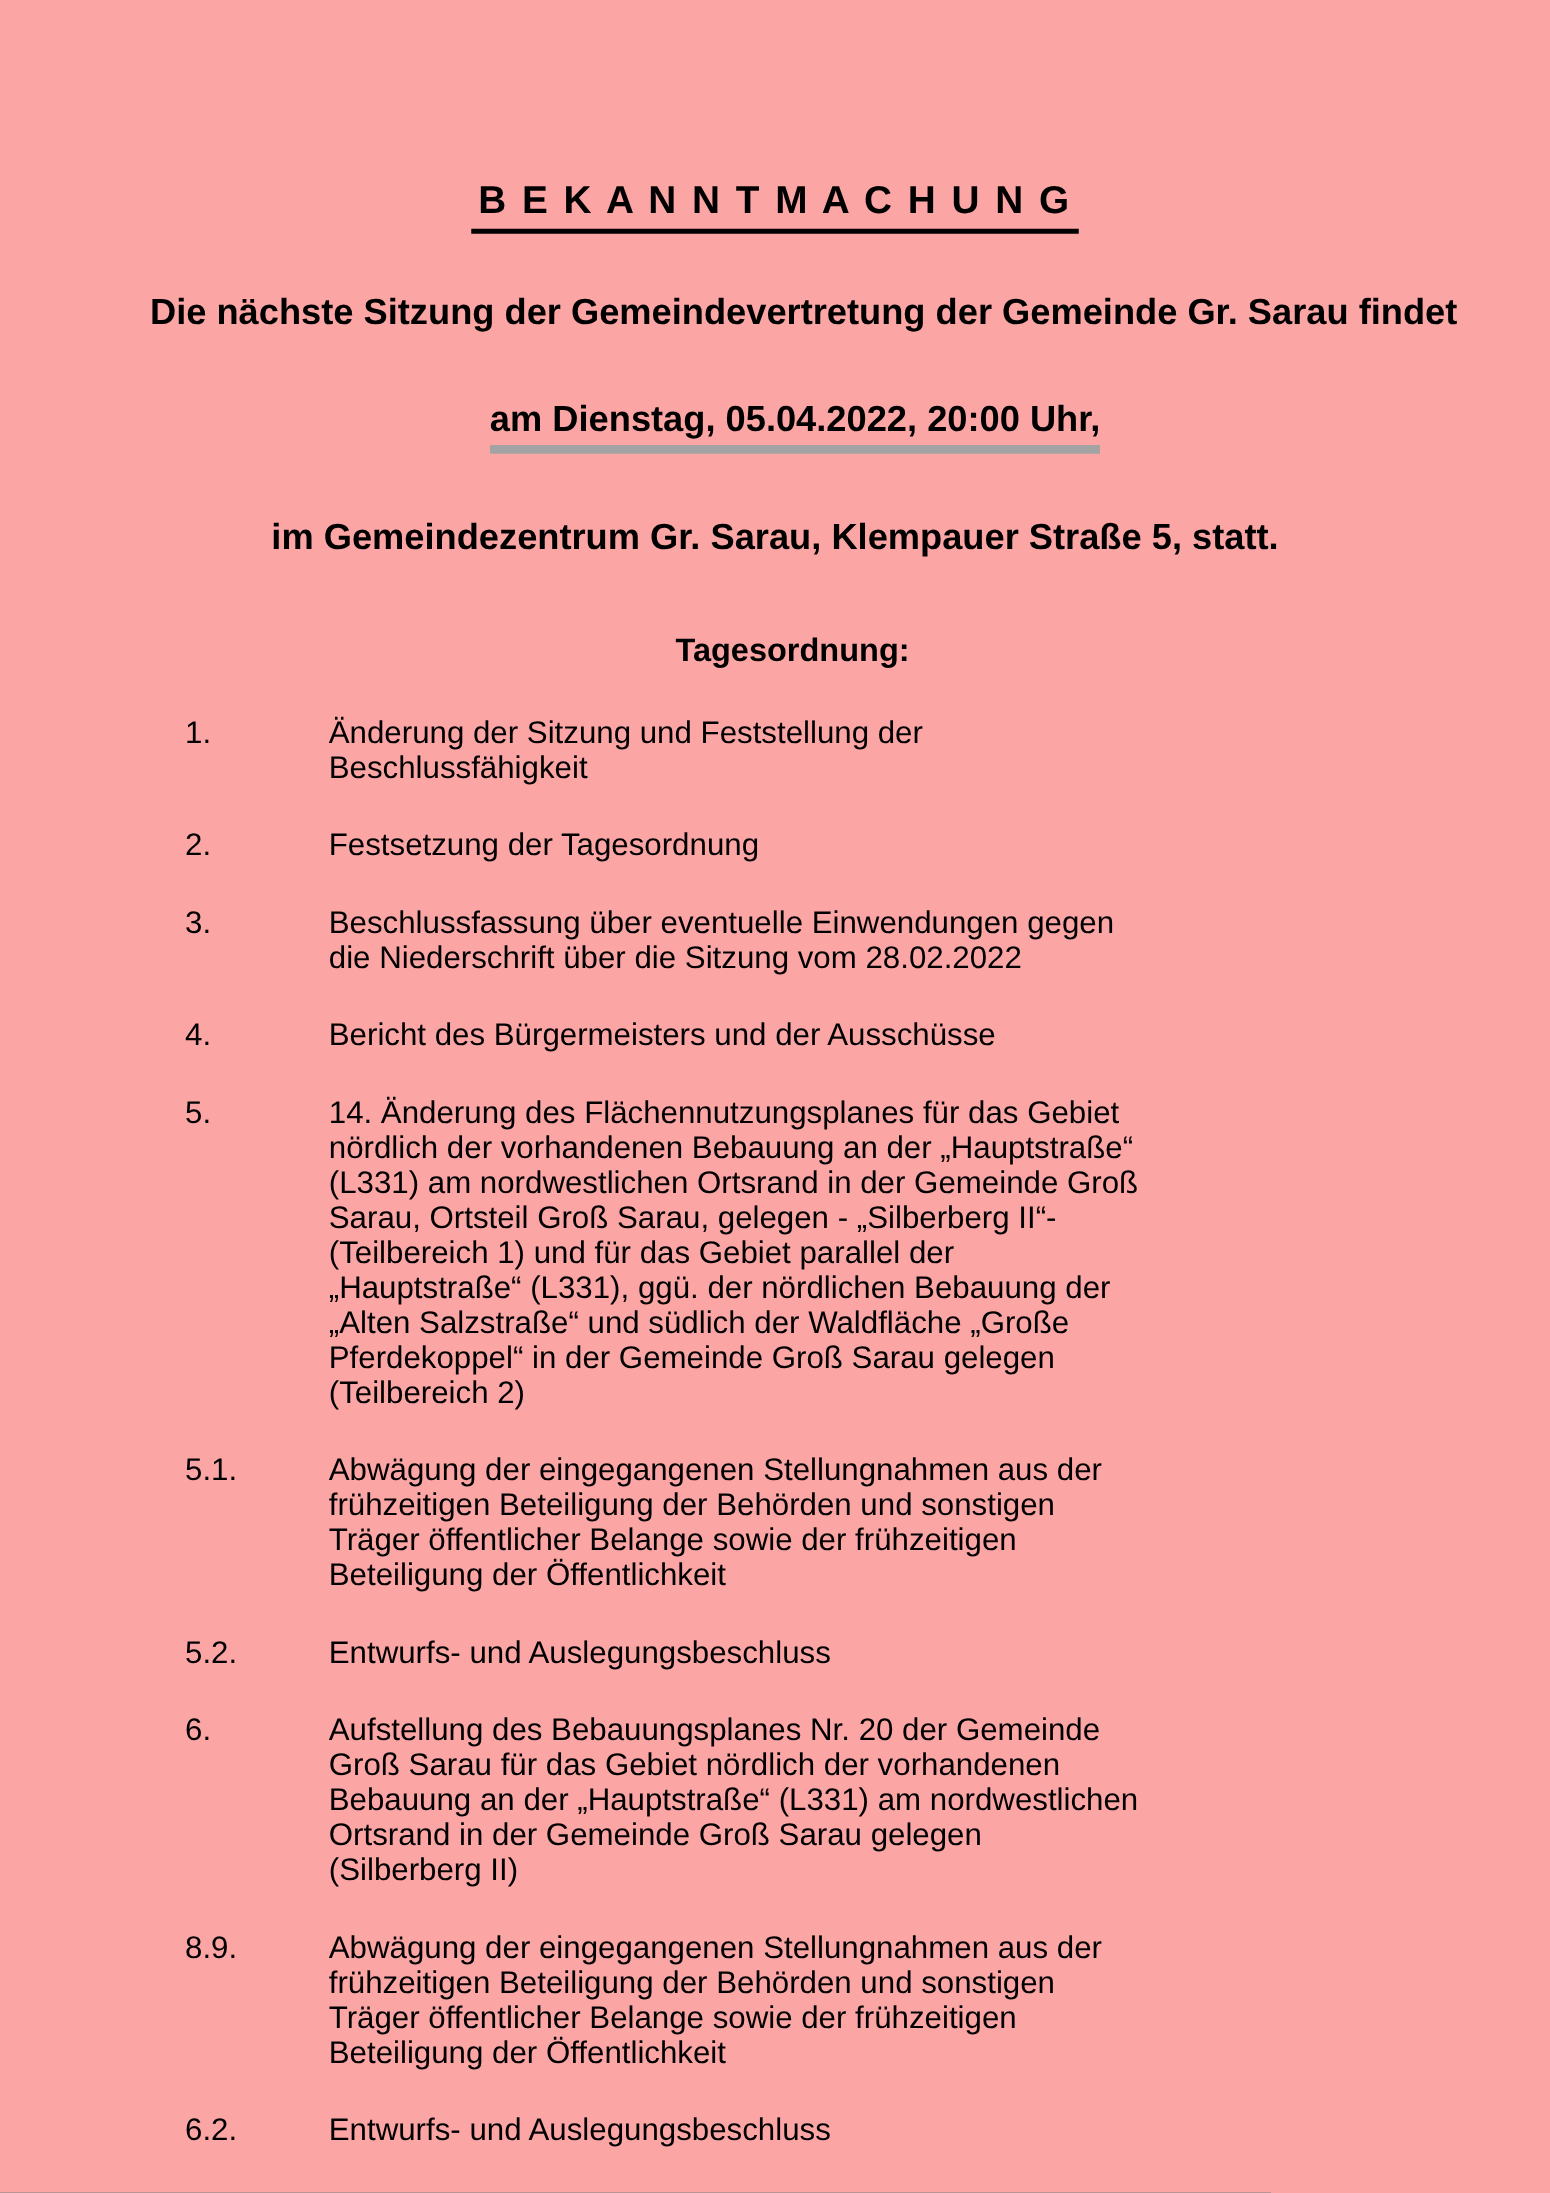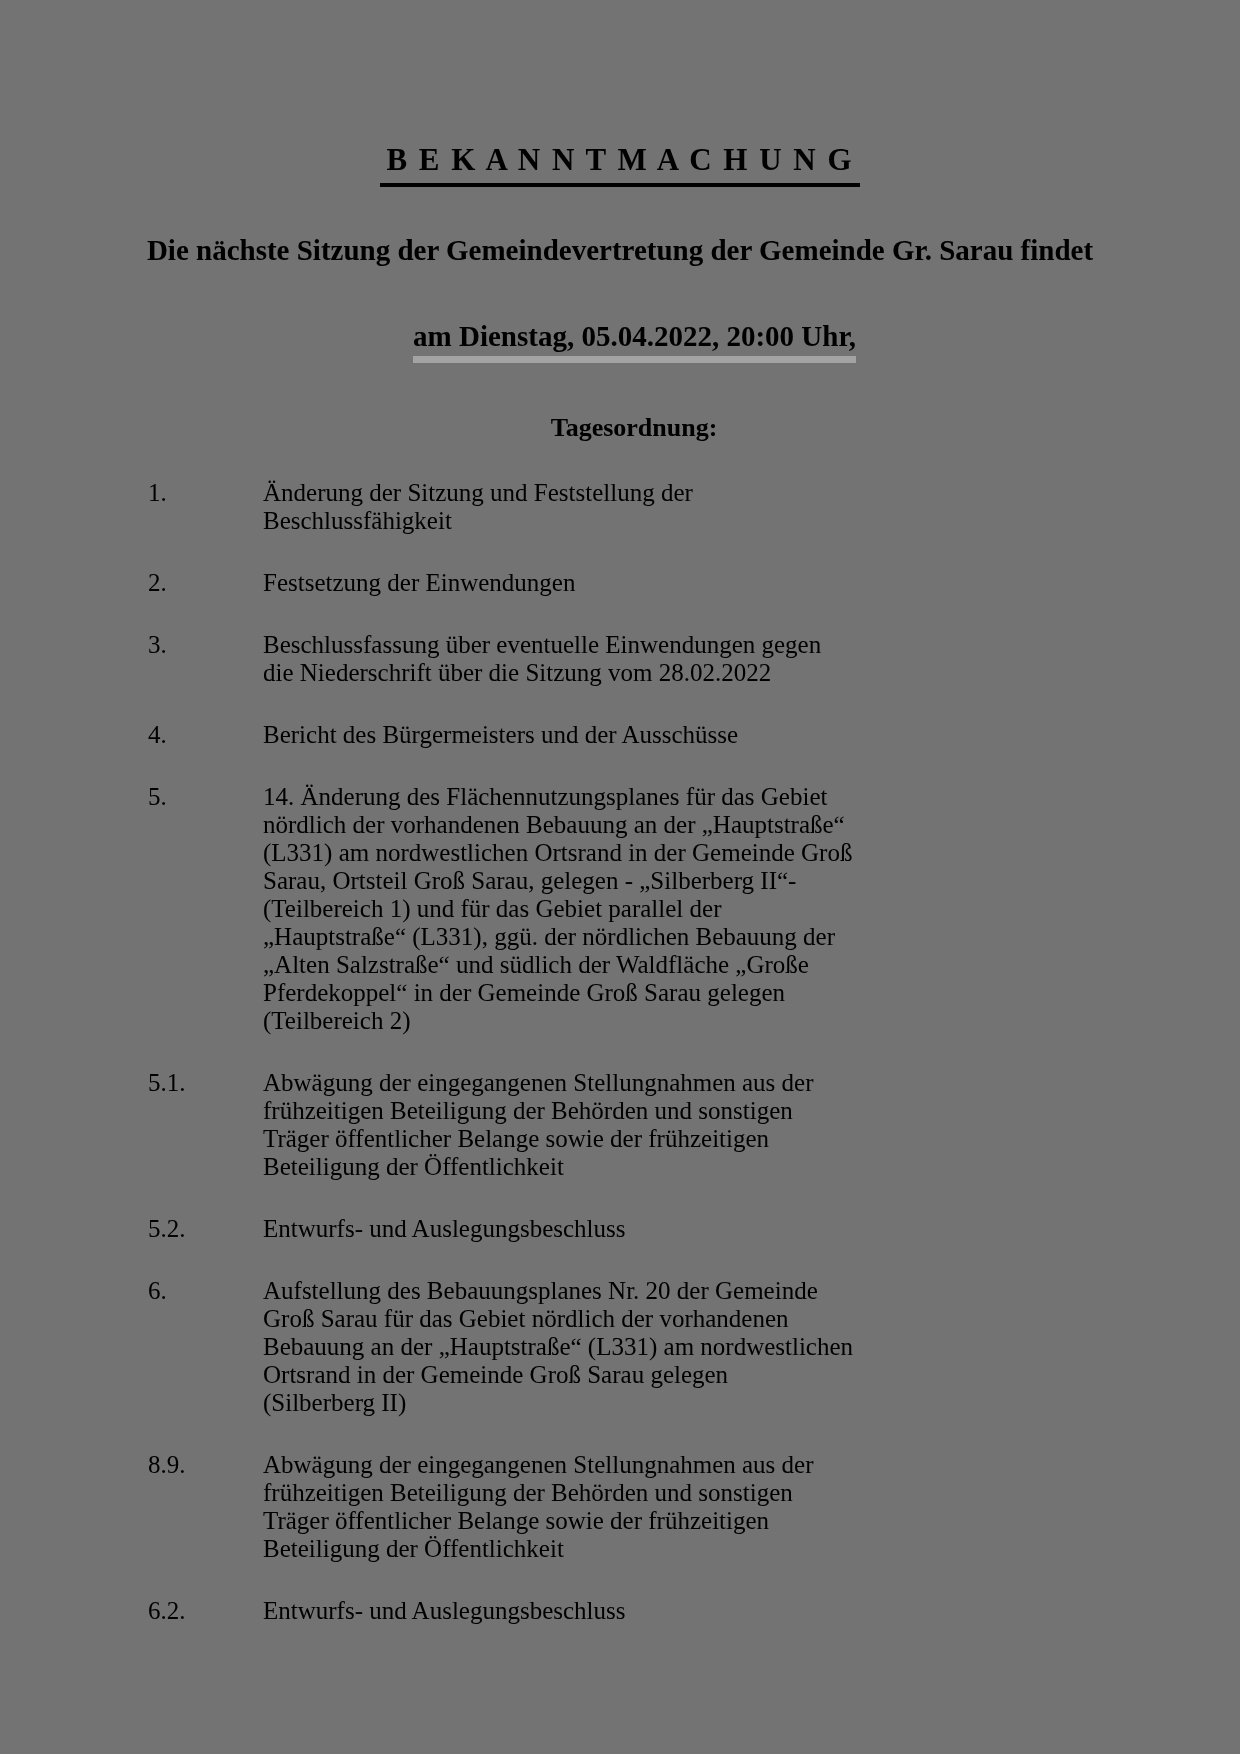--- a/index.html
+++ b/index.html
@@ -2,23 +2,23 @@
 <html lang="de"><head>
 <meta charset="utf-8">
 <style>
   * { margin: 0; padding: 0; box-sizing: border-box; }
   html, body { background: #888; }
   .page {
     position: relative;
     width: 1240px;
     height: 1754px;
     margin: 0 auto;
-    background: #737373;
+    background: #fca5a5;
     color: #000000;
-    font-family: Liberation Serif, serif;
+    font-family: Liberation Sans, sans-serif;
     padding: 142px 120px 0 148px;
     overflow: hidden;
   }
   .doc-title-wrap {
     text-align: center;
     margin-bottom: 46px;
     
     margin-left: -28px;
   }
   .doc-title {
@@ -77,34 +77,35 @@
   <div class="doc-title-wrap">
     <span class="doc-title">B E K A N N T M A C H U N G</span>
   </div>
 
   <div class="intro-line">Die nächste Sitzung der Gemeindevertretung der Gemeinde Gr. Sarau findet</div>
 
   <div class="intro-line underlined-wrap">
     <span class="underlined">am Dienstag, 05.04.2022, 20:00 Uhr,</span>
   </div>
 
+  <div class="intro-line last">im Gemeindezentrum Gr. Sarau, Klempauer Straße 5, statt.</div>
 
   <div class="agenda-heading">Tagesordnung:</div>
 
   <div class="agenda">
 
     <div class="agenda-row">
       <div class="agenda-number">1.</div>
       <div class="agenda-text">Änderung der Sitzung und Feststellung der
 Beschlussfähigkeit</div>
     </div>
 
     <div class="agenda-row">
       <div class="agenda-number">2.</div>
-      <div class="agenda-text">Festsetzung der Einwendungen</div>
+      <div class="agenda-text">Festsetzung der Tagesordnung</div>
     </div>
 
     <div class="agenda-row">
       <div class="agenda-number">3.</div>
       <div class="agenda-text">Beschlussfassung über eventuelle Einwendungen gegen
 die Niederschrift über die Sitzung vom 28.02.2022</div>
     </div>
 
     <div class="agenda-row">
       <div class="agenda-number">4.</div>

